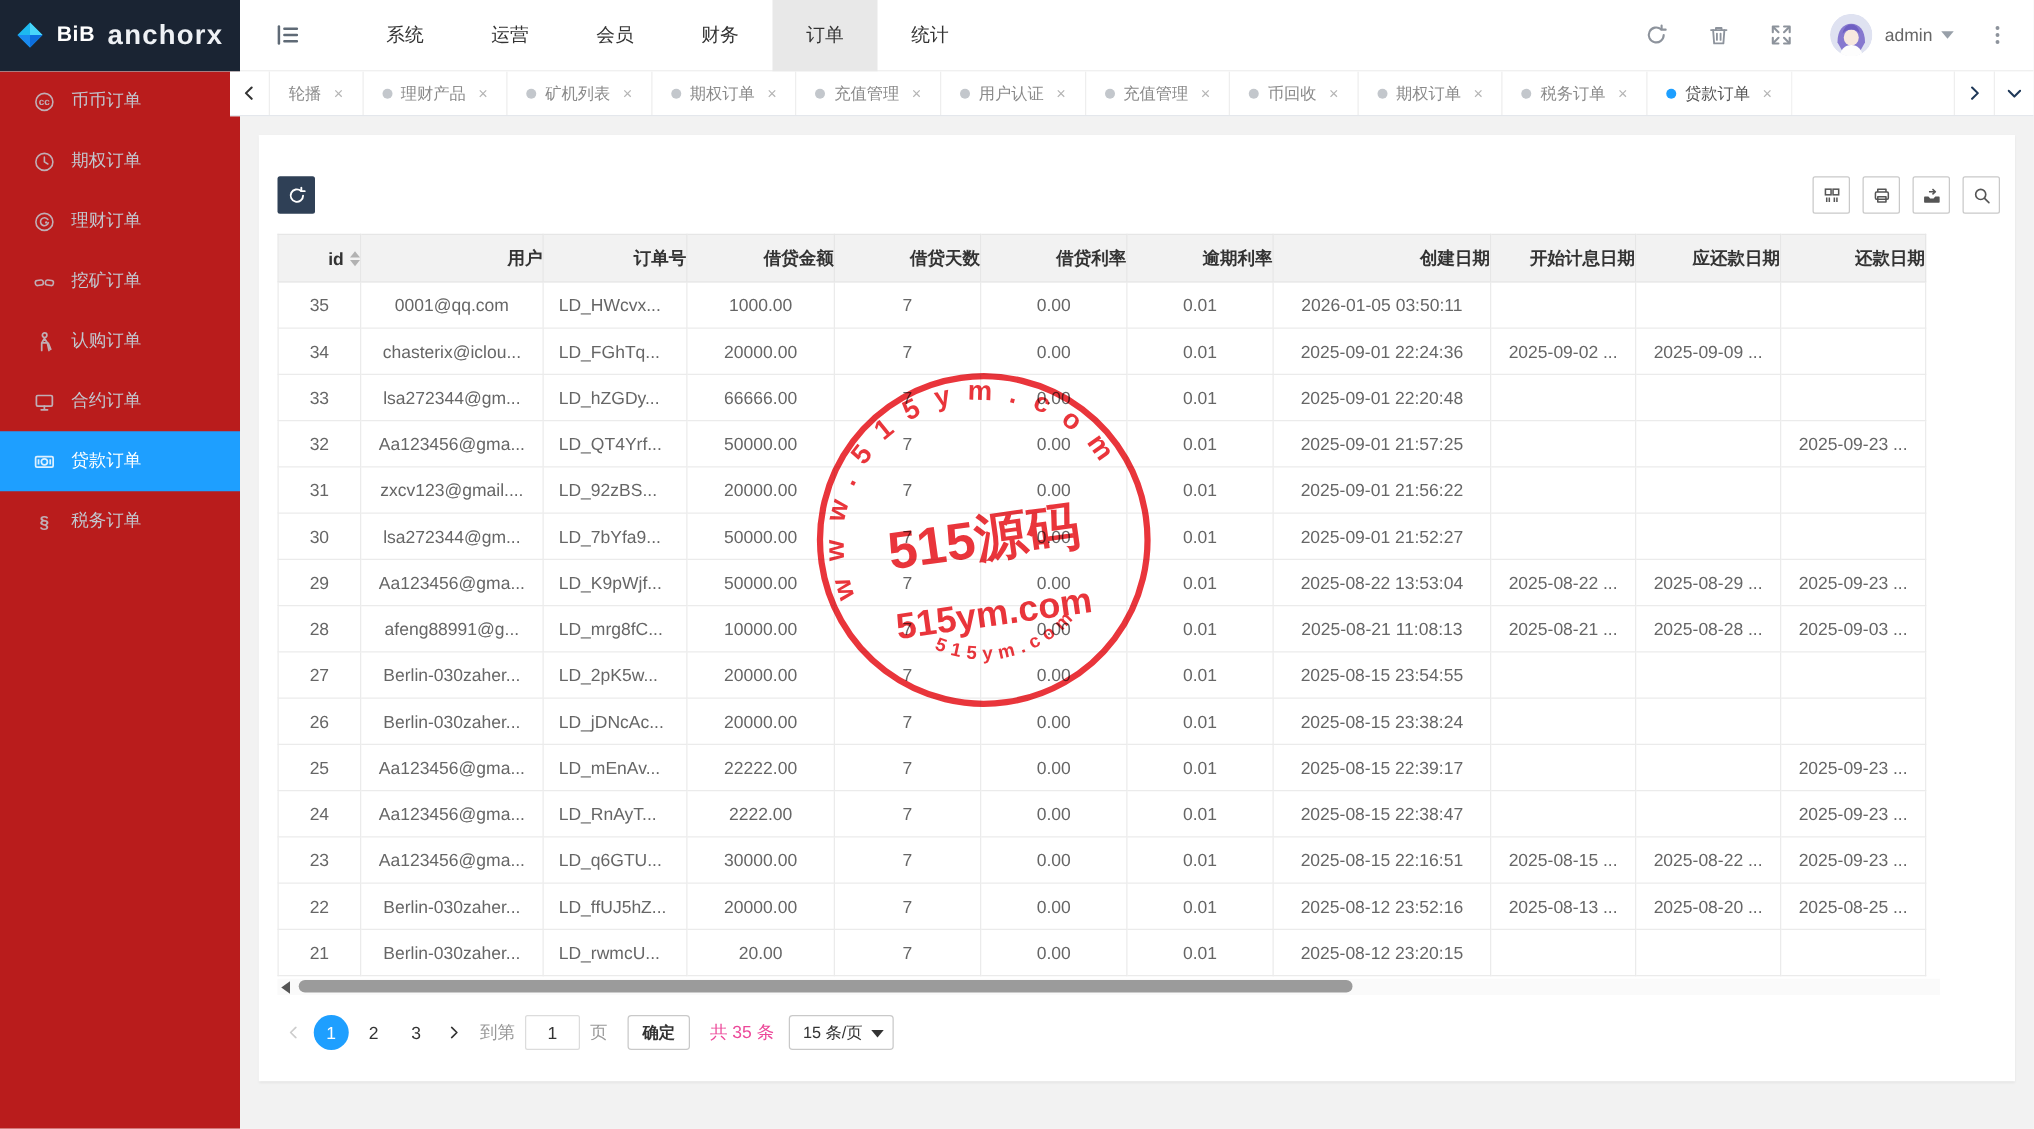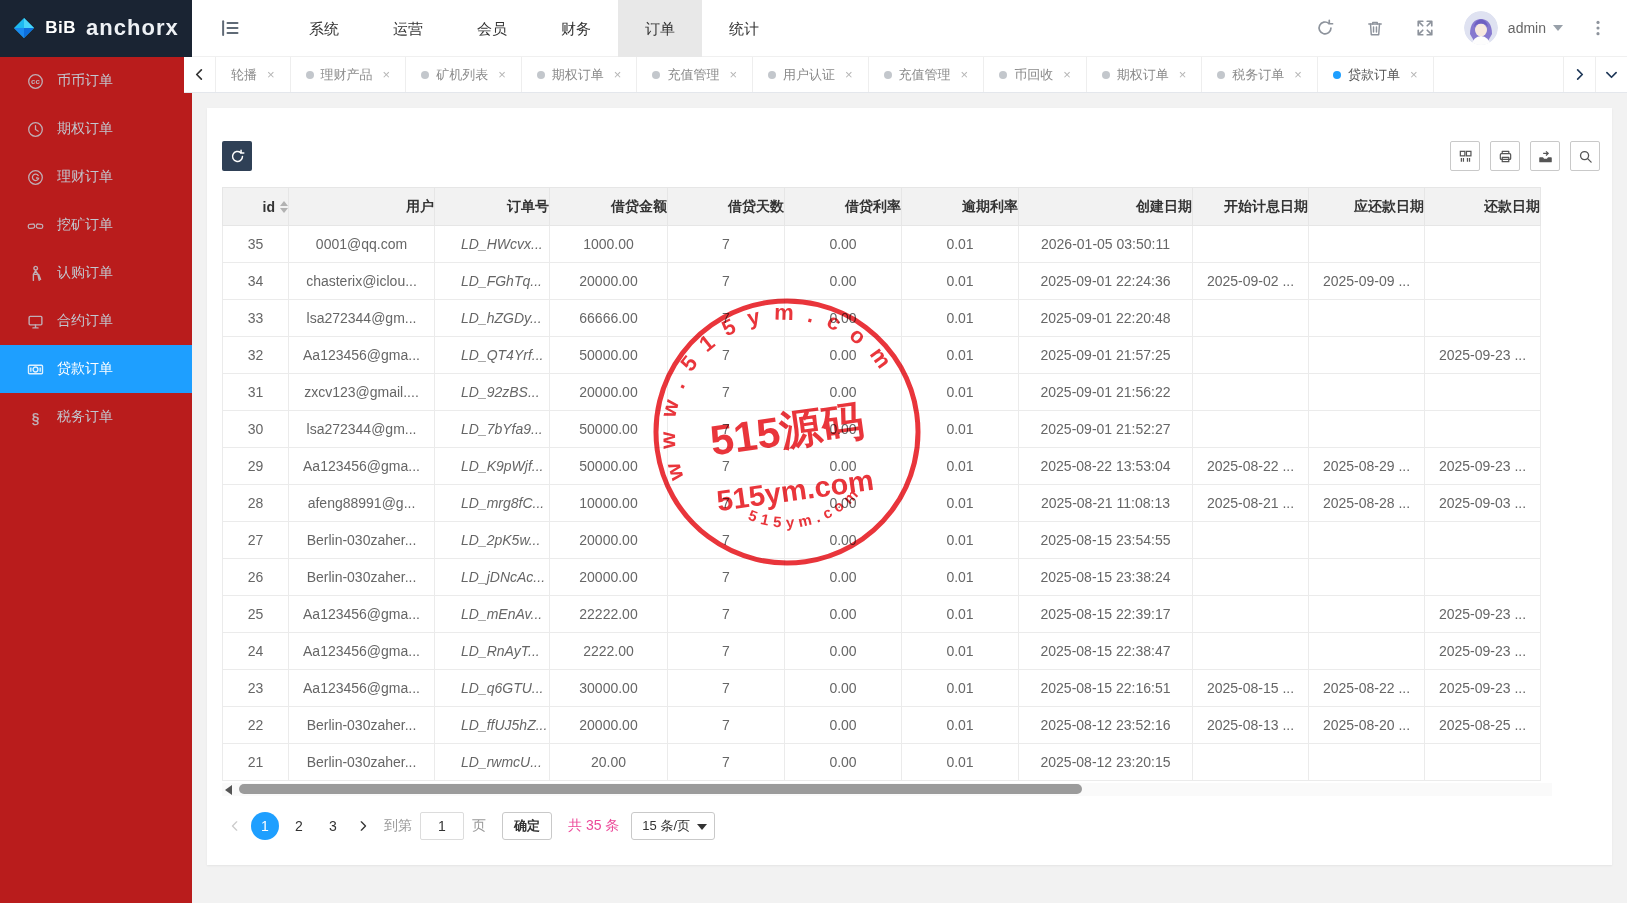--- a/index.html
+++ b/index.html
@@ -50,21 +50,21 @@
   .btn-refresh { width:30px; height:30px; background:#2f4056; border:none; border-radius:2px; color:#fff; display:flex; align-items:center; justify-content:center; cursor:pointer; }
   .btn-refresh svg, .tool-btn svg { width:15px; height:15px; }
   .tool-group { display:flex; }
   .tool-btn { width:30px; height:30px; background:#fff; border:1px solid #c9c9c9; border-radius:2px; color:#555; margin-left:10px; display:flex; align-items:center; justify-content:center; cursor:pointer; }
 
   
   table { border-collapse:collapse; table-layout:fixed; width:1318px; font-size:14px; }
   th { background:#f2f2f2; height:38px; font-weight:bold; color:#333; border:1px solid #e6e6e6; text-align:right; }
   th .thwrap { display:inline-flex; align-items:center; justify-content:center; }
   td { height:37px; border:1px solid #ebebeb; color:#666; text-align:center; background:#fff; overflow:hidden; white-space:nowrap; }
-  td.c-order_no { text-align:left; padding-left:26px;font-style:italic; }
+  td.c-order_no { text-align:left; padding-left:12px; }
   .sort { display:inline-flex; flex-direction:column; gap:2px; margin-left:5px; cursor:pointer; }
   .sort i { width:0; height:0; border-left:4px solid transparent; border-right:4px solid transparent; display:block; }
   .sort .up { border-bottom:5px solid #b2b2b2; }
   .sort .down { border-top:5px solid #b2b2b2; }
 
   
   .hscroll { position:relative; height:13px; margin-top:2px; width:1330px; background:#fafafa; }
   .sb-left { position:absolute; left:3px; top:2px; width:0; height:0; border-top:5px solid transparent; border-bottom:5px solid transparent; border-right:7px solid #555; cursor:pointer; }
   .sb-thumb { position:absolute; left:17px; top:1px; width:843px; height:10px; border-radius:5px; background:#9b9b9b; cursor:grab; }
 

